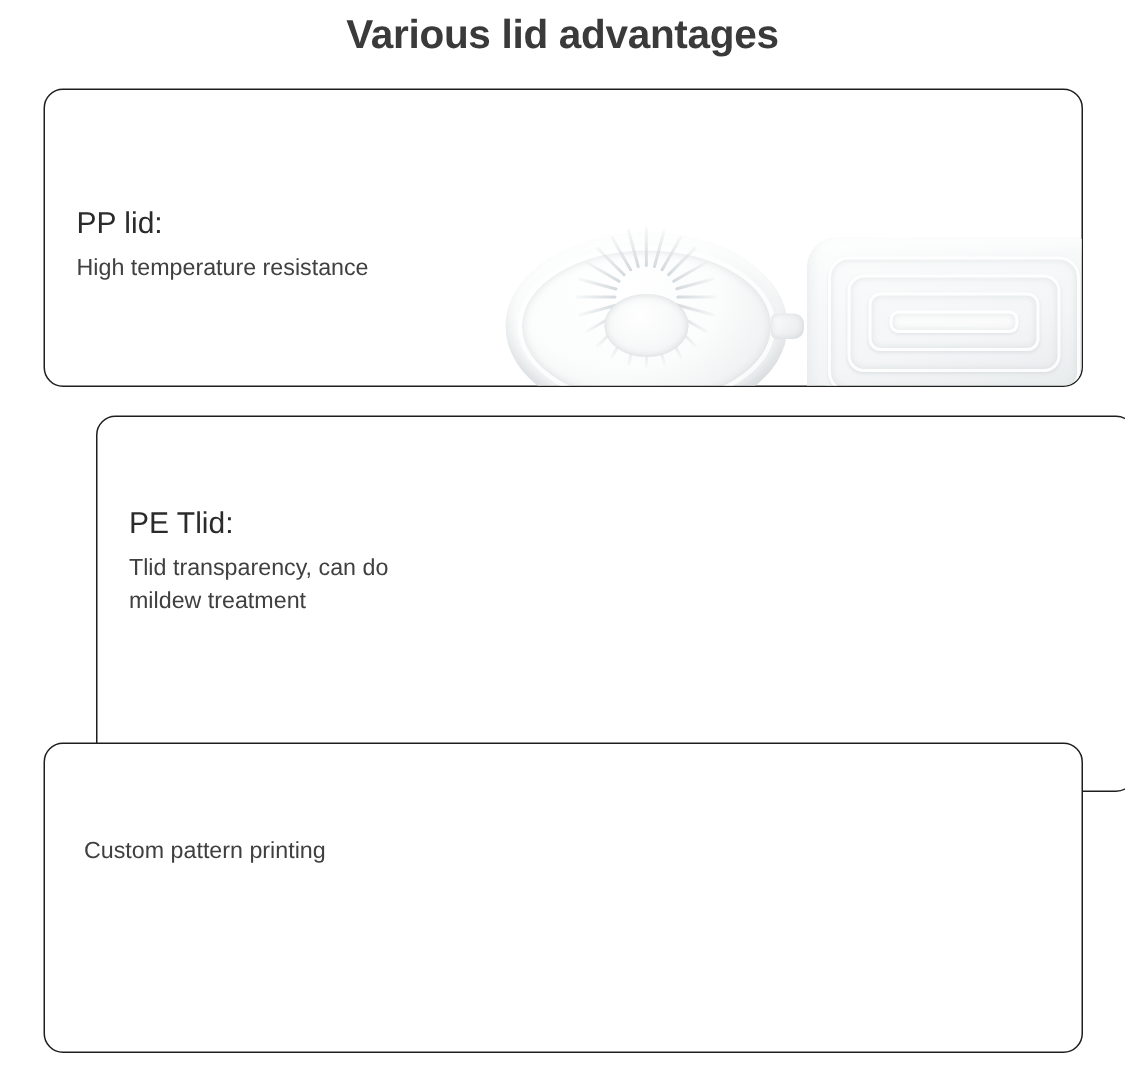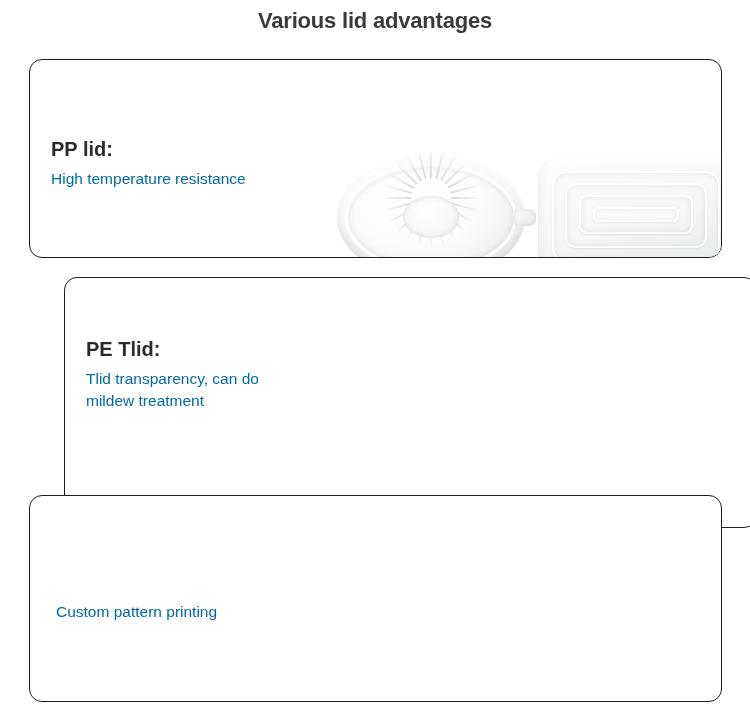--- a/index.html
+++ b/index.html
@@ -15,21 +15,21 @@
     overflow: hidden;
   }
 
   
   .page-title {
     position: absolute;
     top: 8px;
     left: 0;
     width: 750px;
     text-align: center;
-    font-size: 22px;
+    font-size: 27px;
     font-weight: bold;
     color: #3a3a3a;
     letter-spacing: -0.2px;
   }
 
   
   .card {
     position: absolute;
     left: 29px;
     width: 693px;
@@ -43,37 +43,37 @@
   #card-2 { top: 277px; height: 251px; margin-left: 35px; }
   #card-3 { top: 495px; height: 207px; }
 
   .card-text {
     position: absolute;
     left: 21px;
     z-index: 5;
   }
   .card-heading {
     font-size: 20px;
-    font-weight: bold;
+    font-weight: normal;
     color: #2b2b2b;
     line-height: 1.18;
     margin: 0 0 6px 0;
     white-space: pre-line;
   }
   .card-sub {
     font-size: 15.5px;
-    color: #0369a1;
+    color: #404040;
     line-height: 1.45;
     margin: 0;
     white-space: pre-line;
   }
   #card-1 .card-text { top: 78px; }
   #card-2 .card-text { top: 60px; }
   #card-3 .card-text { top: 55px; }
-  #card-3 .card-sub { padding-left: 5px; padding-top: 6px; margin-top: 44px; }
+  #card-3 .card-sub { padding-left: 5px; padding-top: 6px; }
 
   
   .art {
     position: absolute;
     z-index: 1;
   }
 
   
   .pp-round {
     left: 307px; top: 95px;

